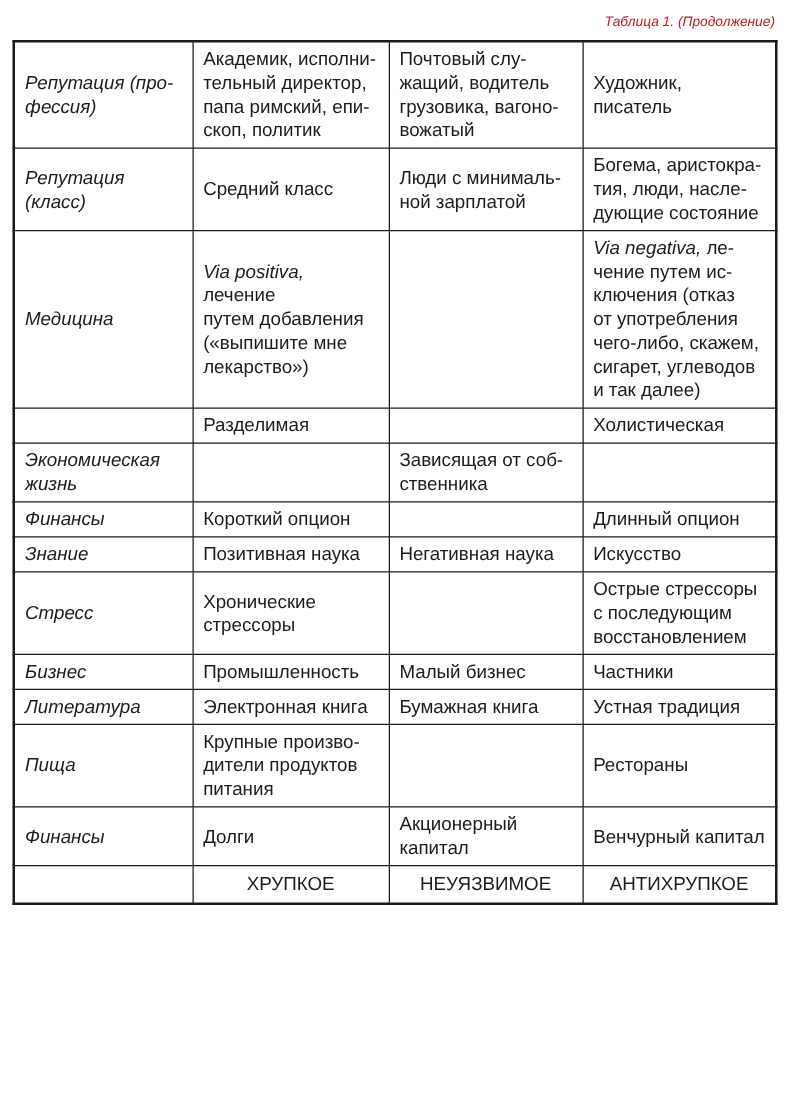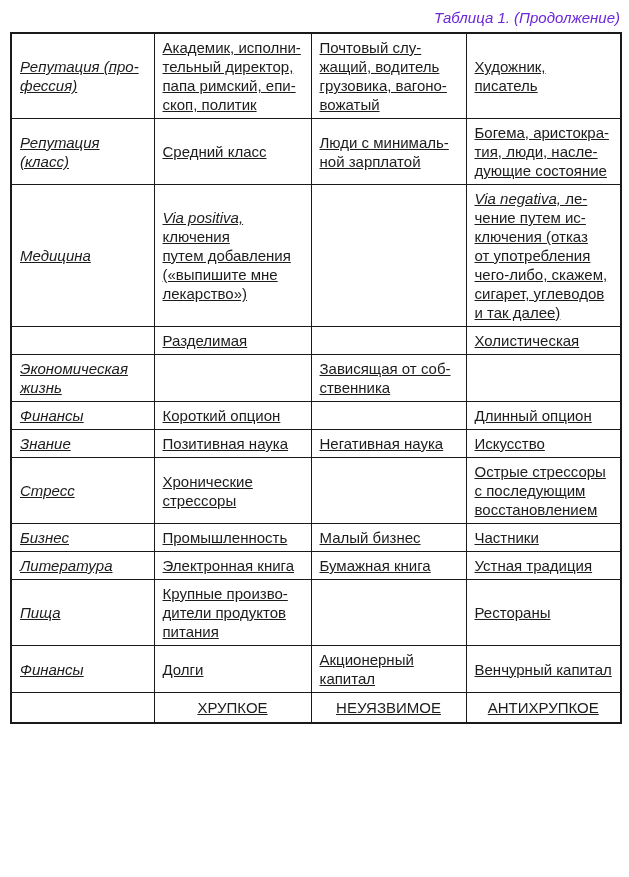--- a/index.html
+++ b/index.html
@@ -10,42 +10,41 @@
   body {
     width: 629px;
     height: 877px;
     overflow: hidden;
     font-family: "Liberation Sans", "DejaVu Sans", sans-serif;
     color: #1c1c1c;
     -webkit-font-smoothing: antialiased;
   }
   .caption {
     font-style: italic;
-    font-size: 15px;
+    font-size: 11px;
     line-height: 18px;
     text-align: right;
     margin: 9px 9px 5px 0;
-    color: #6d28d9;
+    color: #b91c1c;
   }
   table.cmp {
     border-collapse: collapse;
     table-layout: fixed;
     margin-left: 10px;
     width: 610px;
     border: 2.5px solid #1a1a1a;
   }
   table.cmp td {
     border: 1.5px solid #1a1a1a;
     padding: 4px 8px;
     font-size: 15px;
     line-height: 19px;
     vertical-align: middle;
     white-space: pre-line;
     overflow: hidden;
-    text-decoration: underline;
   }
   td.lab {
     font-style: italic;
     margin-left: 17px;
   }
   .it {
     font-style: italic;
   }
   tr.footer-row td {
     text-align: center;
@@ -84,21 +83,21 @@
 (класс)</td>
       <td>Средний класс</td>
       <td>Люди с минималь-
 ной зарплатой</td>
       <td>Богема, аристокра-
 тия, люди, насле-
 дующие состояние</td>
     </tr>
     <tr>
       <td class="lab">Медицина</td>
-      <td><span class="it">Via positiva,</span><span> ключения
+      <td><span class="it">Via positiva,</span><span> лечение
 путем добавления
 («выпишите мне
 лекарство»)</span></td>
       <td></td>
       <td><span class="it">Via negativa,</span><span> ле-
 чение путем ис-
 ключения (отказ
 от употребления
 чего-либо, скажем,
 сигарет, углеводов

